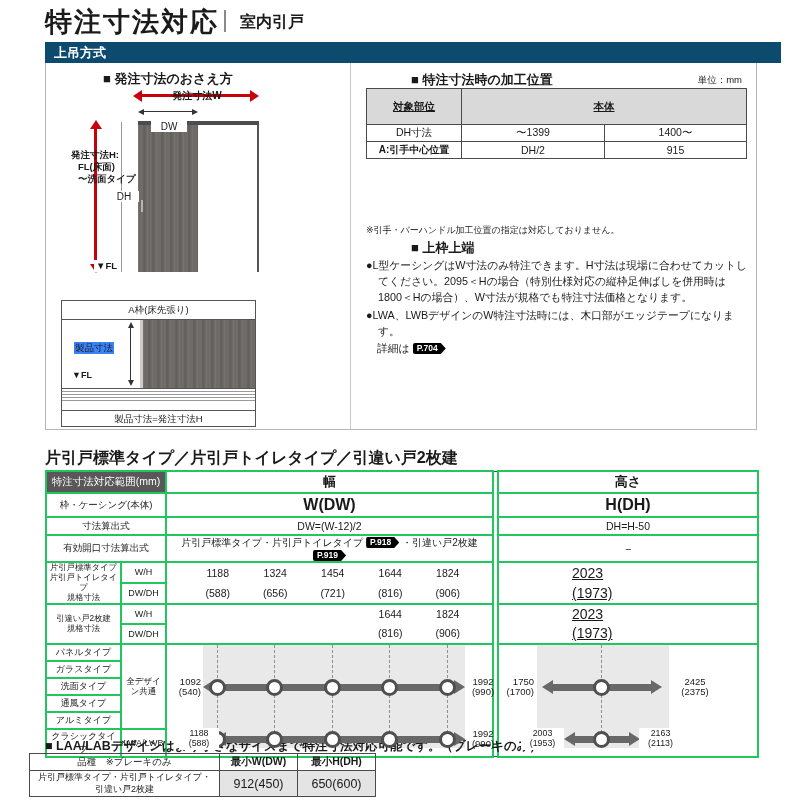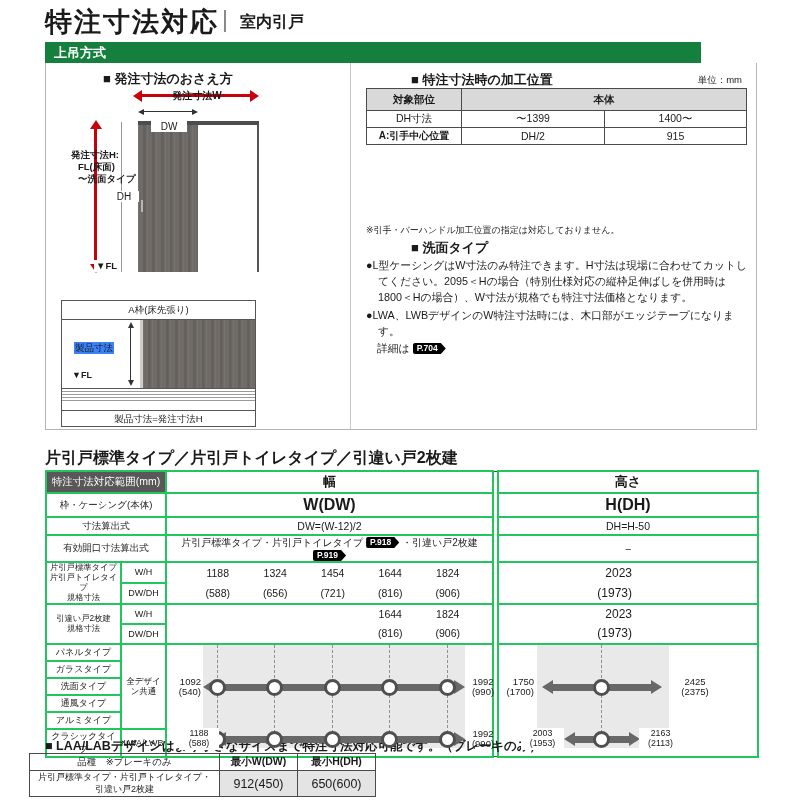--- a/index.html
+++ b/index.html
@@ -18,21 +18,21 @@
   .av::before{top:calc(-1*var(--hl));border-bottom:var(--hl) solid var(--c);}
   .av::after{bottom:calc(-1*var(--hl));border-top:var(--hl) solid var(--c);}
   .gray-a{--c:#686868;--t:7px;--hl:11px;--hh:7.5px;}
   .red-a{--c:#c7000b;--t:3px;--hl:9px;--hh:6px;}
   .thin-a{--c:#333;--t:1px;--hl:6px;--hh:3.5px;}
   
   .page-title{left:45px;top:4px;font-size:27px;font-weight:bold;letter-spacing:2px;}
   .title-div{left:224px;top:10px;width:2px;height:22px;background:#8a8a8a;}
   .page-sub{left:240px;top:12px;font-size:16px;font-weight:bold;}
   
-  .sec-bar{left:45px;top:42px;width:656px;height:21px;background:#15803d;color:#fff;font-size:13px;font-weight:bold;line-height:21px;padding-left:9px;box-sizing:border-box;}
+  .sec-bar{left:45px;top:42px;width:736px;height:21px;background:#0c4a6e;color:#fff;font-size:13px;font-weight:bold;line-height:21px;padding-left:9px;box-sizing:border-box;}
   .sec-box{left:45px;top:63px;width:712px;height:367px;border:1px solid #b5b5b5;border-top:none;box-sizing:border-box;background:#fff;display:flex;}
   .pane-l{width:304px;position:relative;border-right:1px solid #c9c9c9;}
   .pane-r{flex:1;position:relative;}
   .h13{font-size:13px;font-weight:bold;margin-left:45px;}
   .small-note{font-size:9px;color:#222;}
   
   .wood{background:repeating-linear-gradient(90deg,#7a7672 0px,#6b6764 2px,#746f6b 4px,#605c59 6px,#716d69 9px);}
   .lbl-white{background:#fff;padding:0 2px;z-index:4;}
   .t95{font-size:9.5px;line-height:1.25;}
   .t9{font-size:9px;}
@@ -59,21 +59,21 @@
   .btab .ptype{font-size:9px;}
   .btab .alldes{font-size:8.5px;line-height:1.2;}
   .btab td.sp{border-top:none;border-bottom:none;background:#fff;}
   .btab td.spt{border-top:1px solid #4a4a4a;}
   .btab td.spb{border-bottom:1px solid #4a4a4a;}
   .btab .nb{border-bottom:none;}
   .btab .nt{border-top:none;}
   .vrow{display:flex;padding-left:22px;height:100%;align-items:center;}
   .vrow span{width:57.5px;text-align:center;display:block;font-size:10.5px;}
   .hrow{padding-left:73px;height:100%;display:flex;align-items:center;}
-  .hrow span{width:60px;text-align:right;display:block;font-size:12px;}
+  .hrow span{width:60px;text-align:left;display:block;font-size:14px;text-decoration:underline;}
   .chart{position:relative;height:100%;}
   .band{position:absolute;top:0;bottom:0;background:#e9e9e9;z-index:0;}
   .dash{position:absolute;top:0;bottom:0;width:0;border-left:1px dashed #8f8f8f;z-index:1;}
   .dot{position:absolute;width:11px;height:11px;background:#fff;border:3px solid #4f4f4f;border-radius:50%;z-index:3;}
   .rlab{position:absolute;font-size:9.5px;line-height:1.12;z-index:4;}
   .wbox{position:absolute;background:#fff;font-size:8.8px;line-height:1.12;text-align:center;z-index:4;padding:1px 0;}
   
   .bot-head{left:45px;top:738px;font-size:12.5px;font-weight:bold;}
   .stab{position:absolute;left:29px;top:753px;table-layout:fixed;}
   .stab td{border:1px solid #4a4a4a;text-align:center;padding:0;}
@@ -140,40 +140,40 @@
     <div class="abs h13" style="left:15px;top:8px;">■ 特注寸法時の加工位置</div>
     <div class="abs t95" style="right:14px;top:11px;">単位：mm</div>
 
     <table class="mtab">
       <colgroup>
           <col style="width:95px;">
           <col style="width:143px;">
           <col style="width:142px;">
         </colgroup>
       <tbody>
-          <tr style="height:22px;">
+          <tr style="height:36px;text-decoration:underline;">
         <td class="hd">対象部位</td>
         <td class="hd" colspan="2">本体</td>
       </tr>
       <tr style="height:17px;">
         <td>DH寸法</td>
         <td>〜1399</td>
         <td>1400〜</td>
       </tr>
       <tr style="height:17px;">
         <td style="font-weight:bold;font-size:10px;">A:引手中心位置</td>
         <td>DH/2</td>
         <td>915</td>
       </tr>
     </tbody>
       </table>
 
     <div class="abs small-note" style="left:15px;top:161px;">※引手・バーハンドル加工位置の指定は対応しておりません。</div>
 
-    <div class="abs h13" style="left:15px;top:176px;">■ 洗面タイプ</div>
+    <div class="abs h13" style="left:15px;top:176px;">■ 上枠上端</div>
     <div class="bullets">
       <div class="bi">●L型ケーシングはW寸法のみ特注できます。H寸法は現場に合わせてカットしてください。2095＜Hの場合（特別仕様対応の縦枠足伸ばしを併用時は1800＜Hの場合）、W寸法が規格でも特注寸法価格となります。</div>
       <div class="bi">●LWA、LWBデザインのW特注寸法時には、木口部がエッジテープになります。</div>
       <div style="padding-left:11px;">
         <span>詳細は</span>
         <span class="badge">P.704</span>
       </div>
     </div>
   </div>
 </div>

